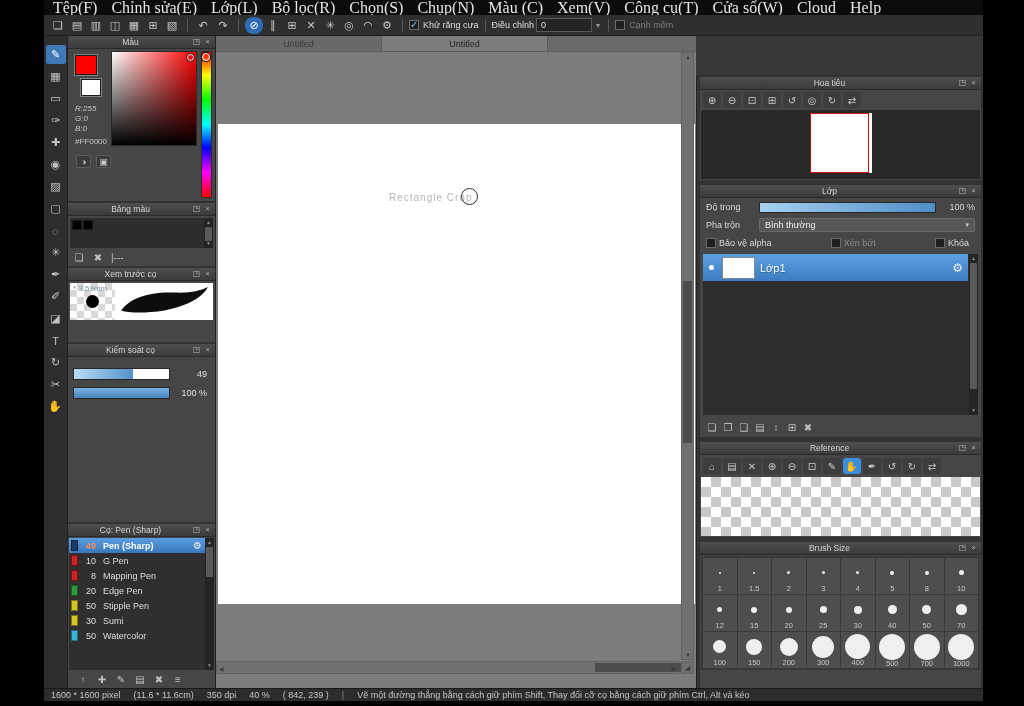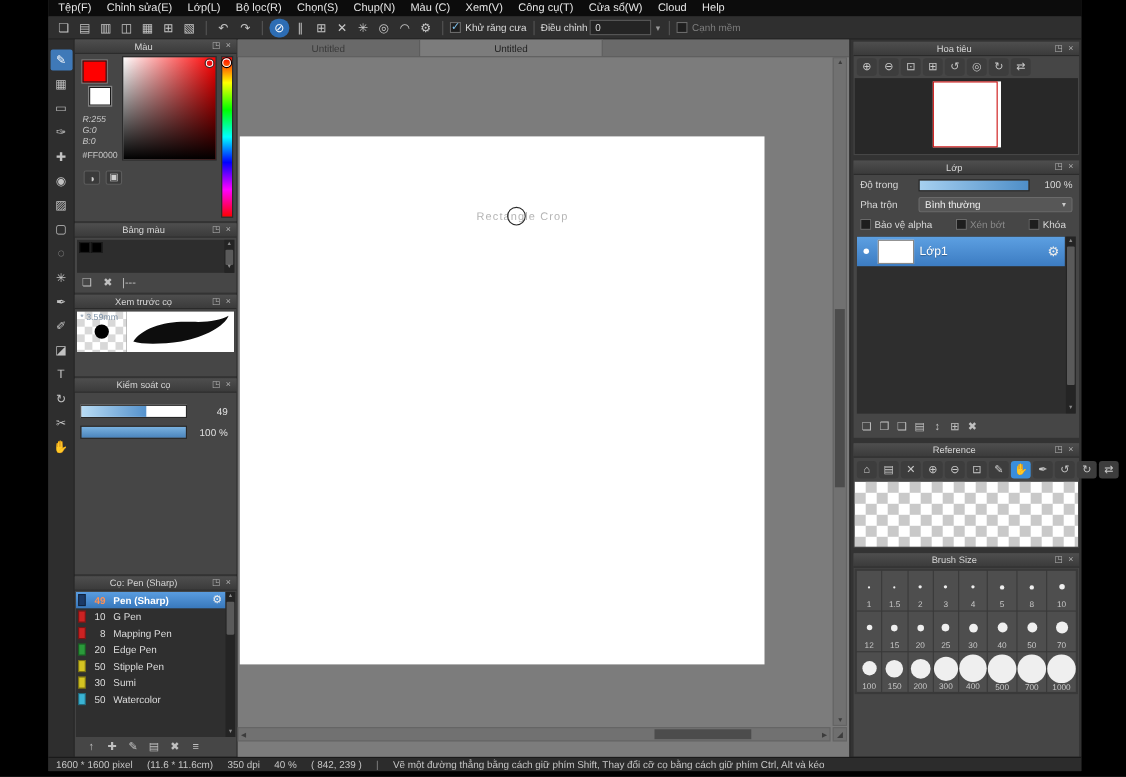--- a/index.html
+++ b/index.html
@@ -1,19 +1,19 @@
 <!DOCTYPE html>
 <html><head>
 <meta charset="utf-8">
 <style>
 * {margin:0; padding:0; box-sizing:border-box; font-family:"Liberation Sans","DejaVu Sans",sans-serif;}
 html,body {width:1024px; height:706px; background:#000; overflow:hidden;}
 .window {position:absolute; left:44px; top:0; width:939px; height:701px; background:#383838; display:flex; flex-direction:column;}
 .menubar {height:15px; background:#0c0c0c; display:flex; align-items:center; padding-left:2px; flex:none;}
-.menu-item {color:#e6e6e6; font-size:10px; padding:0 7px; line-height:15px; white-space:nowrap;}
+.menu-item {color:#e6e6e6; font-size:16px; padding:0 7px; line-height:15px; white-space:nowrap;font-family:Liberation Serif, serif;}
 .toolbar {height:21px; background:#2f2f2f; border-bottom:1px solid #1e1e1e; display:flex; align-items:center; padding:0 5px; gap:2px; flex:none;}
 .tb-group {display:flex; gap:1px;}
 .tb-icon {width:18px; height:17px; display:flex; align-items:center; justify-content:center; color:#c6c6c6; font-size:11px; border-radius:3px;}
 .tb-icon.active {background:#2d6db4; color:#fff; border-radius:8px;}
 .tb-divider {width:1px; height:13px; background:#555; margin:0 4px; flex:none;}
 .tb-check {display:flex; align-items:center; gap:4px; color:#ddd; font-size:9px; white-space:nowrap;}
 .tb-check.disabled {color:#7d7d7d;}
 .checkbox {width:10px; height:10px; background:#1e1e1e; border:1px solid #6a6a6a; position:relative; flex:none;}
 .checkbox.checked::after {content:"✓"; position:absolute; left:0; top:-2px; color:#7ec3f0; font-size:10px;}
 .tb-label {color:#ddd; font-size:9px; white-space:nowrap;}
@@ -64,29 +64,29 @@
 .brush-tag {width:7px; height:11px; flex:none; margin-right:3px; border:1px solid rgba(0,0,0,.4);}
 .brush-size {width:15px; text-align:right; margin-right:7px; flex:none;}
 .brush-row.selected .brush-size {color:#ff9055;}
 .brush-name {flex:1; white-space:nowrap; overflow:hidden;}
 .brush-gear {font-size:10px; margin-right:3px; color:#f0f0f0;}
 .canvas-area {flex:1; background:#7c7c7c; position:relative; overflow:hidden; min-width:0;}
 .tab-bar {height:16px; background:#6a6a6a; display:flex; border-bottom:1px solid #5f5f5f;}
 .tab {width:166px; flex:none; display:flex; align-items:center; justify-content:center; font-size:9px; color:#3a3a3a; border-right:1px solid #5c5c5c; background:#696969;}
 .tab.active {background:#7c7c7c; color:#232323;}
 .white-canvas {position:absolute; left:2px; top:88px; width:477px; height:480px; background:#fff;}
-.canvas-hint {position:absolute; left:173px; top:156px; width:172px; text-align:center; font-size:10px; color:rgba(105,105,105,.5); letter-spacing:1px;}
+.canvas-hint {position:absolute; left:173px; top:156px; width:172px; text-align:left; font-size:10px; color:rgba(105,105,105,.5); letter-spacing:1px;}
 .cursor-circle {position:absolute; left:245px; top:152px; width:17px; height:17px; border:1.5px solid #2b2b2b; border-radius:50%;}
 .v-scroll {position:absolute; top:16px; bottom:28px; right:2px; width:13px; background:#717171; border:1px solid #646464;}
 .v-scroll .thumb {position:absolute; left:1px; right:1px; top:228px; height:162px; background:#4c4c4c;}
 .h-scroll {position:absolute; left:0; right:17px; bottom:14px; height:13px; background:#717171; border:1px solid #646464;}
 .h-scroll .thumb {position:absolute; top:1px; bottom:1px; left:378px; width:88px; background:#4c4c4c;}
 .scroll-corner {position:absolute; right:2px; bottom:14px; width:13px; height:13px; background:#6f6f6f; border:1px solid #646464; color:#3c3c3c; font-size:7px; display:flex; align-items:center; justify-content:center;}
 .sarr {position:absolute; font-size:6px; color:#3c3c3c;}
-.rightcol {width:211px; background:#333; border-left:1px solid #222; display:flex; flex-direction:column; padding:2px 2px 0 3px; gap:5px; flex:none;}
+.rightcol {width:287px; background:#333; border-left:1px solid #222; display:flex; flex-direction:column; padding:2px 2px 0 3px; gap:5px; flex:none;margin-top:39px;}
 .nav-toolbar {height:20px; flex:none; display:flex; align-items:center; gap:2px; padding:0 3px;}
 .nav-icon {width:18px; height:16px; background:#3d3d3d; border-radius:3px; color:#c9c9c9; font-size:10px; display:flex; align-items:center; justify-content:center; flex:none;}
 .nav-icon.active {background:#3a8edb; color:#fff;}
 .nav-thumb-area {flex:1; background:#282828; margin:0 1px 1px 1px; position:relative;}
 .nav-thumb {position:absolute; left:50%; top:3px; transform:translateX(-50%); width:62px; height:60px; background:#fff;}
 .nav-view-rect {position:absolute; left:0; top:0; bottom:0; right:3px; border:1px solid #cc1111;}
 .lp-row {height:18px; flex:none; display:flex; align-items:center; padding:0 6px; gap:5px; font-size:9px; color:#d8d8d8;}
 .lp-label {width:48px; flex:none;}
 .lp-slider {flex:1; height:11px; border:1px solid #282828; overflow:hidden; background:#2c2c2c;}
 .lp-fill {height:100%; background:linear-gradient(to right,#a6d0f0,#4e8ec8);}

